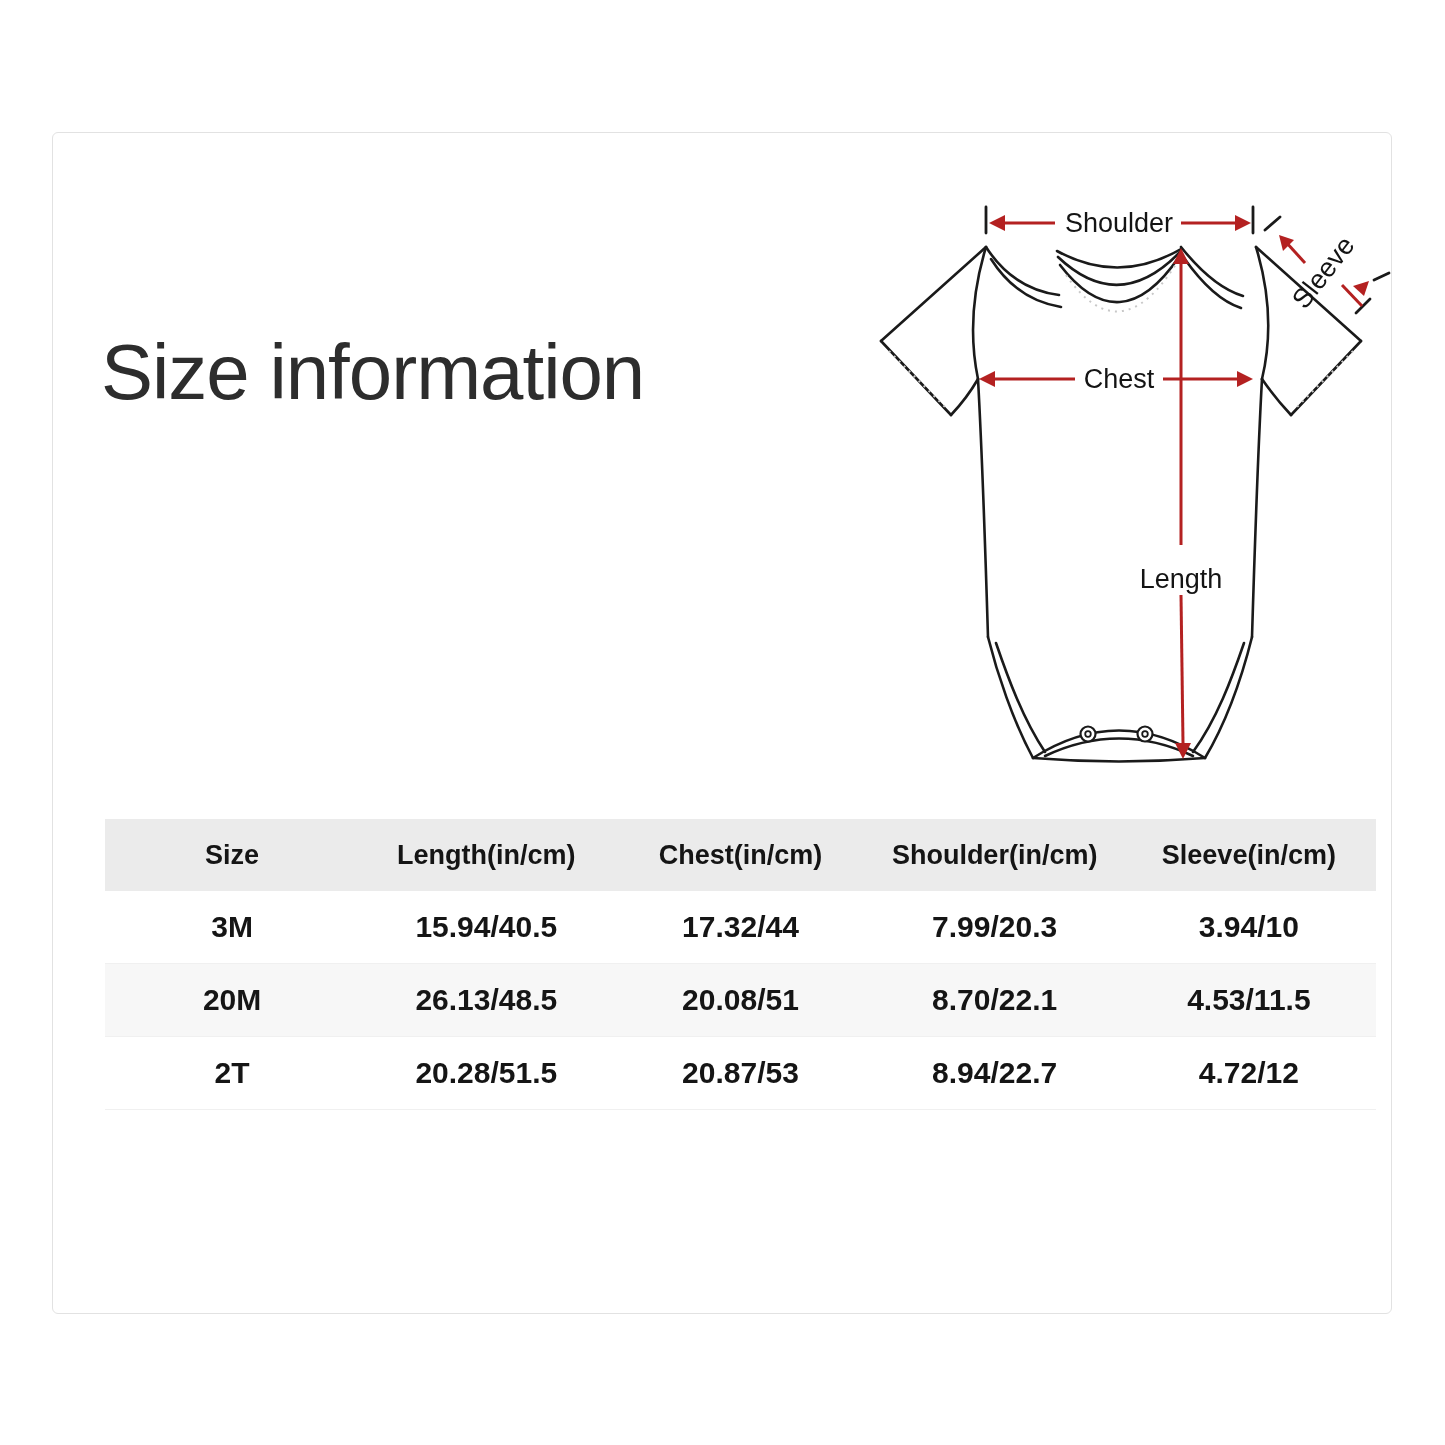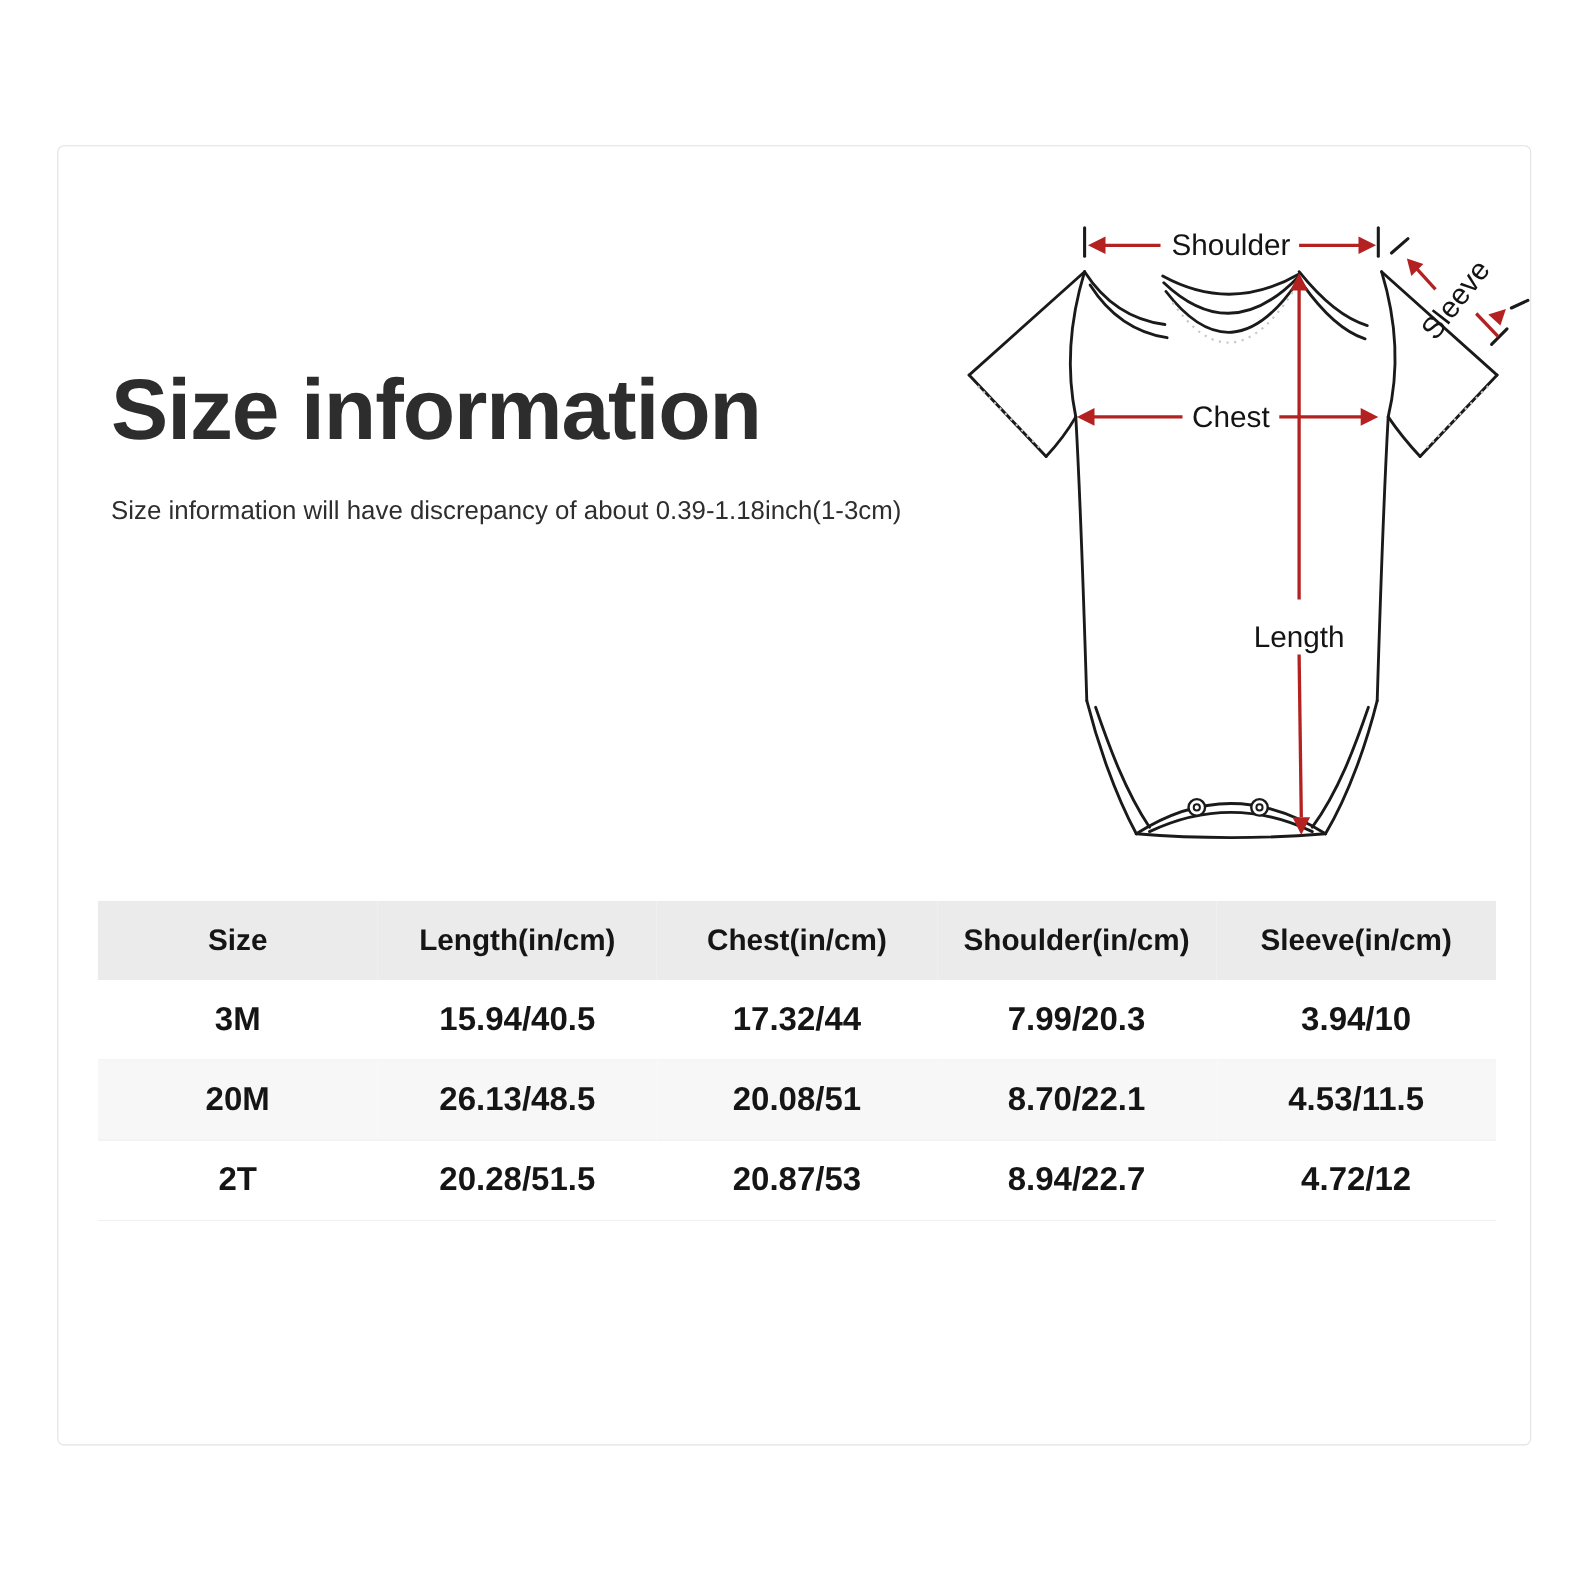--- a/index.html
+++ b/index.html
@@ -1,39 +1,38 @@
 <!DOCTYPE html>
 <html><head>
 <meta charset="utf-8">
 <style>
   html,body{margin:0;padding:0;background:#ffffff;}
   .page{position:relative;width:1445px;height:1445px;background:#ffffff;overflow:hidden;
         font-family:"Liberation Sans","DejaVu Sans",sans-serif;color:#1a1a1a;}
   .card{position:absolute;left:52px;top:132px;width:1338px;height:1180px;
         background:#ffffff;border:1px solid #e2e2e2;border-radius:6px;}
   .title{position:absolute;left:48px;top:200px;margin:0;font-size:78px;line-height:1;
-         font-weight:700;color:#2d2d2d;letter-spacing:-1px;}
+         font-weight:400;color:#2d2d2d;letter-spacing:-1px;}
   .subtitle{position:absolute;left:48px;top:318px;margin:0;font-size:23.5px;color:#2e2e2e;}
   .diagram{position:absolute;left:808px;top:48px;width:540px;height:630px;}
-  .size-table{position:absolute;left:36px;top:686px;width:1271px;border-collapse:collapse;
+  .size-table{position:absolute;left:52px;top:686px;width:1271px;border-collapse:collapse;
               table-layout:fixed;text-align:center;}
   .size-table th{background:#ebebeb;height:70px;font-size:27px;font-weight:700;color:#151515;}
   .size-table td{height:70px;font-size:30px;font-weight:700;color:#151515;border-bottom:1px solid #f0f0f0;}
   .size-table tbody tr:nth-child(even){background:#f7f7f7;}
   .size-table tbody tr:nth-child(odd){background:#ffffff;}
   svg text{font-family:"Liberation Sans","DejaVu Sans",sans-serif;}
 </style>
 </head>
 <body>
 
 <div class="page">
   <div class="card">
 
     <h1 class="title">Size information</h1>
-    <p class="subtitle">Size information will have discrepancy of about 0.39-1.18inch(1-3cm)</p>
 
     <svg class="diagram" viewBox="0 0 540 630">
 
       <g stroke="#1a1a1a" stroke-width="2.6" fill="none" stroke-linecap="round">
 
         <path d="M 125,66 L 20,160"></path>
         <path d="M 20,160 L 90,234"></path>
         <path d="M 90,234 Q 106,217 117,198"></path>
 
         <path d="M 125,66 Q 104,135 117,198"></path>

